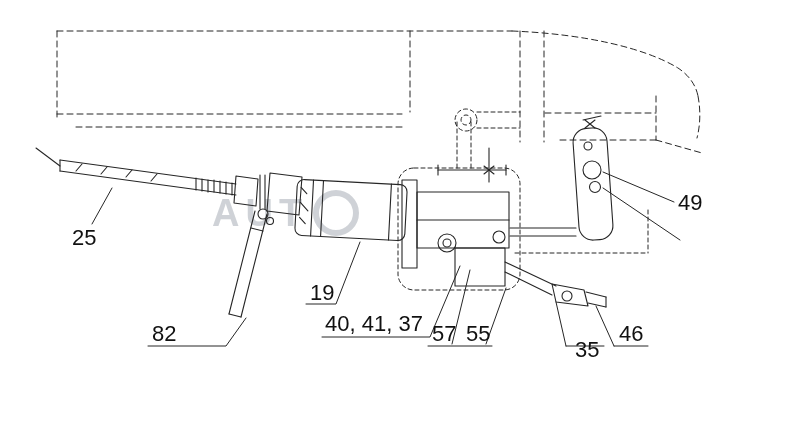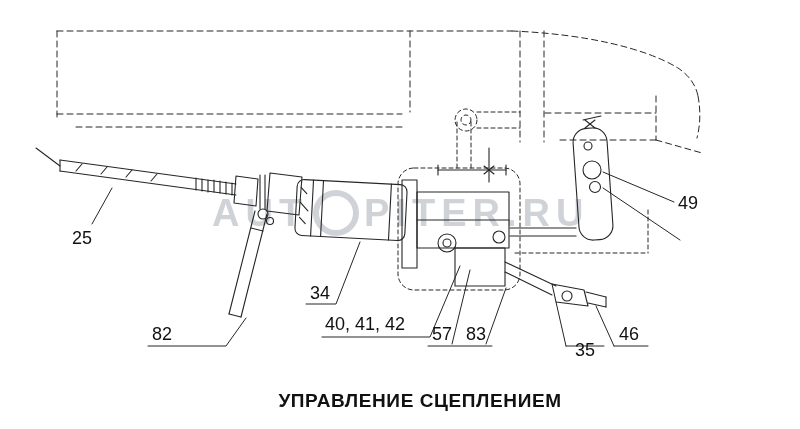--- a/index.html
+++ b/index.html
@@ -2,21 +2,21 @@
 <html><head>
 <meta charset="utf-8">
 <style>
   html,body{margin:0;padding:0;background:#ffffff;}
   #stage{
     position:relative;width:800px;height:429px;background:#ffffff;overflow:hidden;
     font-family:"Liberation Sans", sans-serif;color:#1a1a1a;
   }
   svg{position:absolute;inset:0;z-index:1;}
   .callout{
-    position:absolute;z-index:2;font-size:18px;line-height:20px;color:#111;
+    position:absolute;z-index:2;font-size:22px;line-height:20px;color:#111;
     white-space:nowrap;
   }
   .caption{
     position:absolute;z-index:2;left:420px;top:390px;transform:translateX(-50%);
     font-size:19px;font-weight:700;letter-spacing:.6px;color:#111;white-space:nowrap;
   }
   .watermark{
     position:absolute;z-index:0;left:212px;top:190px;display:flex;align-items:center;
     font-size:38px;font-weight:600;letter-spacing:6px;color:#a9afb7;opacity:.55;
     white-space:nowrap;
@@ -27,21 +27,20 @@
   }
 </style>
 </head>
 <body>
 
 <div id="stage">
 
   <div class="watermark">
     <span>AUT</span>
     <span class="wm-ring"></span>
-    <span>PITER.RU</span>
   </div>
 
   <svg width="800" height="429" viewBox="0 0 800 429" fill="none" stroke="#262626" stroke-width="1.1" stroke-linecap="round" stroke-linejoin="round">
 
     <g stroke-dasharray="6 4" stroke-width="1">
       <path d="M57,31 H512"></path>
       <path d="M512,31 C585,34 645,48 678,68 C690,76 696,86 698,96"></path>
       <path d="M698,96 C701,112 700,126 697,138"></path>
       <path d="M57,31 V117"></path>
       <path d="M57,114 H402"></path>
@@ -161,23 +160,22 @@
       <path d="M566,346 L556,302"></path>
       <path d="M614,346 H648"></path>
       <path d="M614,346 L596,306"></path>
       <path d="M674,202 L603,172"></path>
       <path d="M680,240 L603,188"></path>
     </g>
   </svg>
 
   <div class="callout" style="left:72px;top:228px">25</div>
   <div class="callout" style="left:152px;top:324px">82</div>
-  <div class="callout" style="left:310px;top:283px">34</div>
-  <div class="callout" style="left:325px;top:314px">40, 41, 42</div>
+  <div class="callout" style="left:310px;top:283px">19</div>
+  <div class="callout" style="left:325px;top:314px">40, 41, 37</div>
   <div class="callout" style="left:432px;top:324px">57</div>
-  <div class="callout" style="left:466px;top:324px">83</div>
+  <div class="callout" style="left:466px;top:324px">55</div>
   <div class="callout" style="left:575px;top:340px">35</div>
   <div class="callout" style="left:619px;top:324px">46</div>
   <div class="callout" style="left:678px;top:193px">49</div>
 
-  <div class="caption">УПРАВЛЕНИЕ СЦЕПЛЕНИЕМ</div>
 
 </div>
 
 </body></html>

